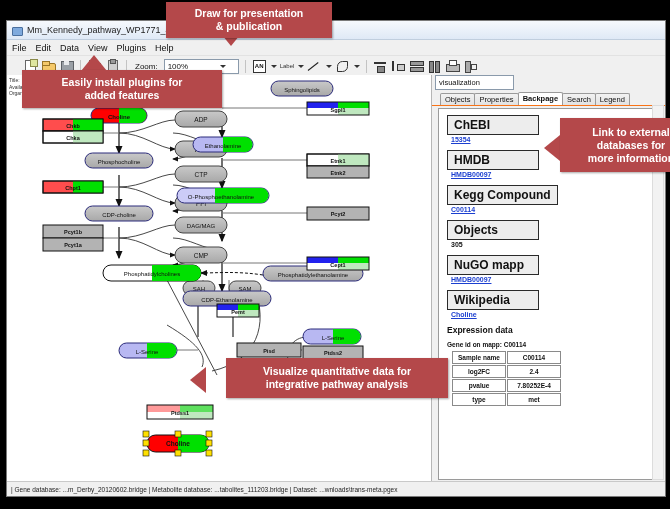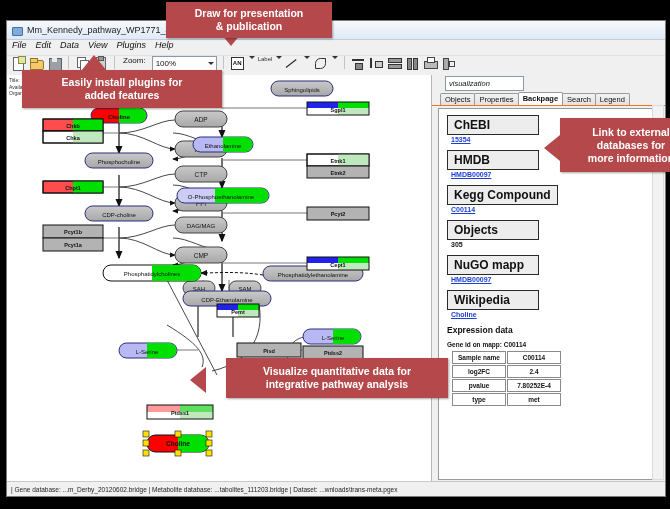--- a/index.html
+++ b/index.html
@@ -11,32 +11,32 @@
 
   
   .titlebar{height:18px;background:linear-gradient(#f6f9fd,#dfe9f6);border-bottom:1px solid #c0cede;
             display:flex;align-items:center;padding:0 4px;}
   .titlebar .tb-ico{width:11px;height:11px;margin-right:5px;position:relative;}
   .titlebar .tb-ico:before{content:"";position:absolute;left:1px;top:2px;width:9px;height:7px;
         background:#7faadd;border:1px solid #4a6f9e;border-radius:1px;}
   .title-text{font-size:9px;color:#1c1c1c;white-space:nowrap;}
 
   
-  .menubar{height:15px;background:#f0f0f0;display:flex;align-items:flex-start;padding-left:5px;gap:9px;
-           border-bottom:1px solid #e2e2e2;font-style:italic;}
+  .menubar{height:15px;background:#f0f0f0;display:flex;align-items:center;padding-left:5px;gap:9px;
+           border-bottom:1px solid #e2e2e2;}
   .menubar span{font-size:9px;color:#111;}
 
   
-  .toolbar{height:20px;background:#f0f0f0;display:flex;padding-left:4px;gap:3px;
-           border-bottom:4px solid #c2410c;}
+  .toolbar{height:20px;background:#f0f0f0;display:flex;align-items:center;padding-left:4px;gap:3px;
+           border-bottom:4px solid #c2410c;margin-left:12px;}
   .tbtn{width:15px;height:15px;position:relative;display:inline-block;}
   .sep{width:1px;height:13px;background:#c3c3c3;margin:0 3px;}
   .zoom-lbl{font-size:8px;color:#111;margin:0 3px 0 2px;}
   .combo{height:13px;border:1px solid #8a9aab;background:#fff;display:flex;align-items:center;
-         justify-content:space-between;padding:0 2px 0 3px;font-size:8px;color:#111;}
+         justify-content:space-between;padding:0 12px 0 3px;font-size:8px;color:#111;}
   .combo .car{width:0;height:0;border-left:3px solid transparent;border-right:3px solid transparent;
               border-top:3px solid #333;}
   .mini-lbl{font-size:6px;color:#333;}
   .dd{width:0;height:0;border-left:3px solid transparent;border-right:3px solid transparent;
       border-top:3px solid #333;margin-left:1px;}
 
   
   .ico-doc:before{content:"";position:absolute;left:2px;top:1px;width:9px;height:12px;background:#fff;border:1px solid #666;}
   .ico-doc:after{content:"";position:absolute;left:7px;top:0px;width:6px;height:6px;background:#dfe6a0;border:1px solid #8a8a4a;}
   .ico-open:before{content:"";position:absolute;left:1px;top:4px;width:12px;height:8px;background:#f5c96a;border:1px solid #9a7526;border-radius:0 2px 2px 0;}
@@ -75,21 +75,21 @@
   .meta{position:absolute;left:2px;top:2px;font-size:5px;color:#333;line-height:6.5px;}
 
   .hscroll{position:absolute;left:0;right:0;bottom:0;height:12px;background:#f0f0f0;border-top:1px solid #cfcfcf;
            display:flex;align-items:center;}
   .hs-arrow{width:11px;height:11px;font-size:6px;line-height:11px;text-align:center;color:#555;background:#f0f0f0;}
   .hs-thumb{flex:1;height:10px;margin:0 1px;background:linear-gradient(#fdfdfd,#e8e8e8);border:1px solid #cdcdcd;
             display:flex;align-items:center;justify-content:center;font-size:6px;color:#9a9a9a;letter-spacing:1px;}
 
   
   .side{position:relative;flex:1;background:#f0f0f0;}
-  .side-combo-row{height:16px;display:flex;align-items:flex-end;padding-left:13px;font-style:italic;}
+  .side-combo-row{height:16px;display:flex;align-items:flex-start;padding-left:3px;}
   .side-combo{width:72px;height:13px;border:1px solid #8a9aab;background:#fff;display:flex;align-items:center;
               justify-content:space-between;padding:0 2px 0 3px;font-size:7.5px;color:#111;}
   .tabrow{display:flex;align-items:flex-end;height:14px;padding-left:8px;border-bottom:1px solid #f97316;
           background:#f0f0f0;}
   .tab{font-size:7.5px;color:#111;padding:1px 4px 1px;border:1px solid #9a9a9a;border-bottom:none;
        background:linear-gradient(#f2f2f2,#e2e2e2);margin-right:-1px;border-radius:2px 2px 0 0;}
   .tab.active{background:#fff;padding-bottom:2px;position:relative;z-index:2;font-weight:bold;}
   .backpage{position:absolute;left:6px;top:33px;right:6px;bottom:16px;background:#fff;border:1px solid #9a9a9a;
             overflow:hidden;padding:6px 0 0 8px;}
   .db-box{display:inline-block;min-width:78px;border:1px solid #2a2a2a;background:#ededed;font-size:12px;

